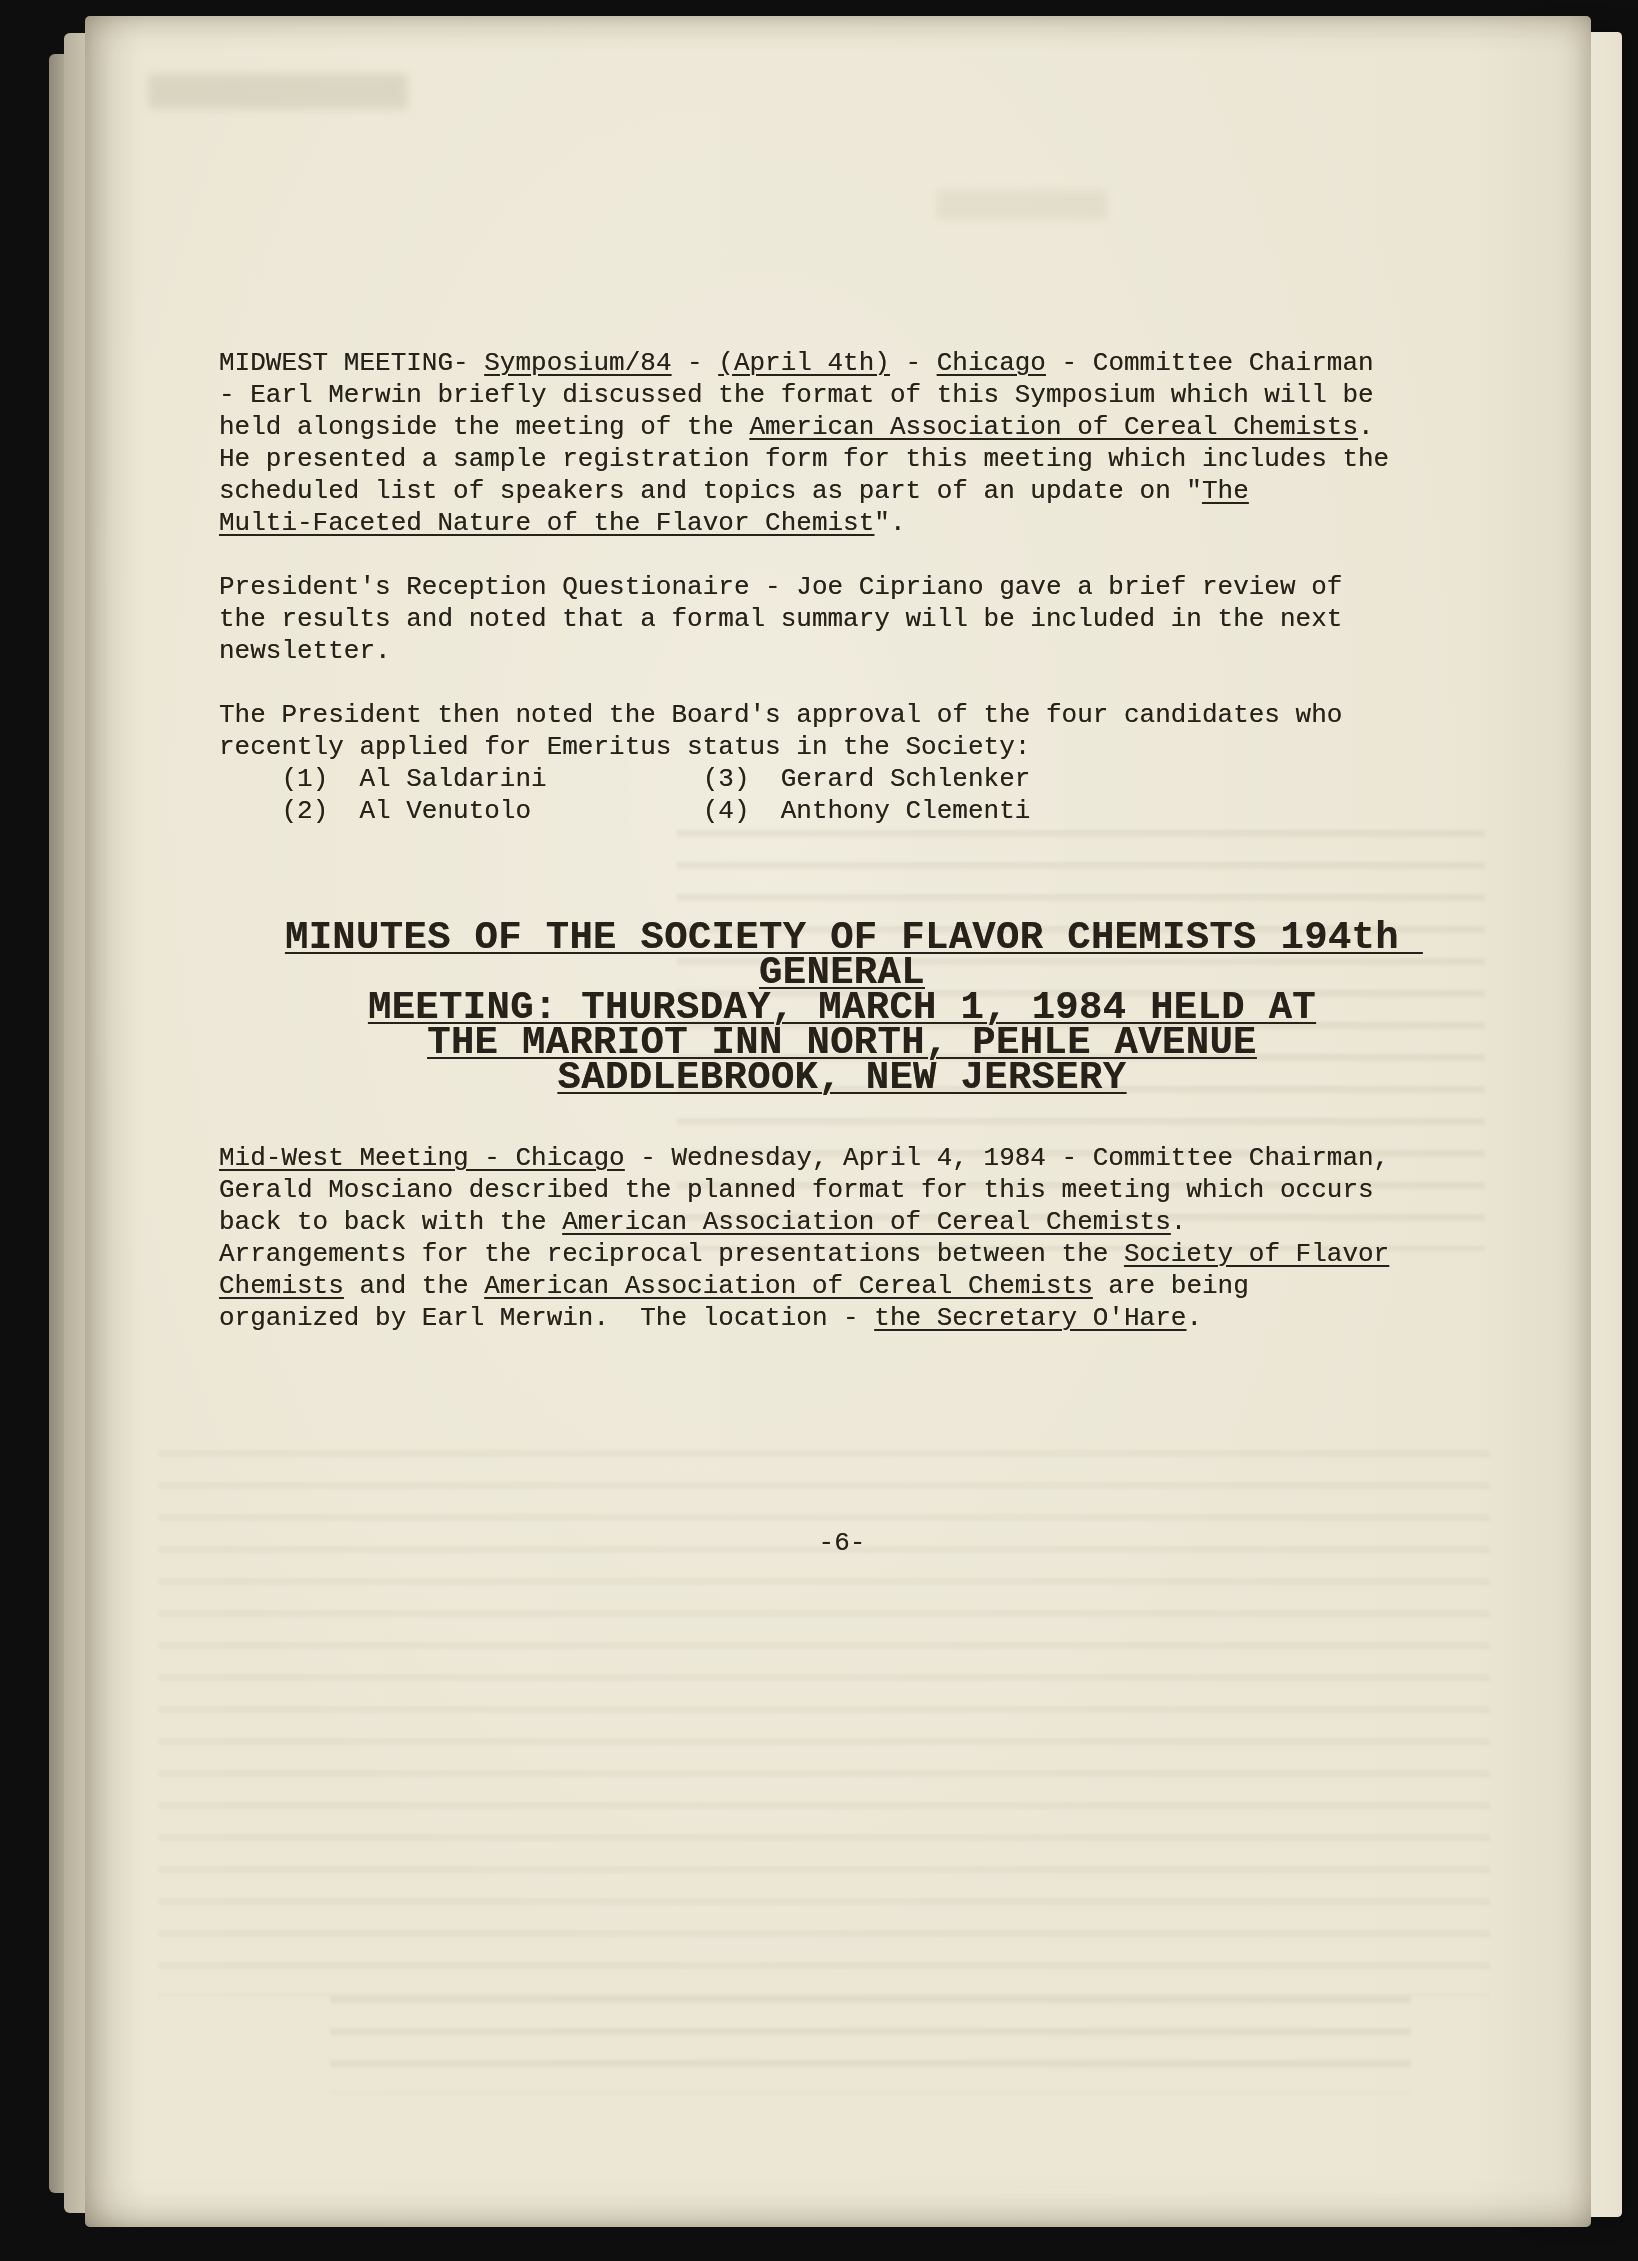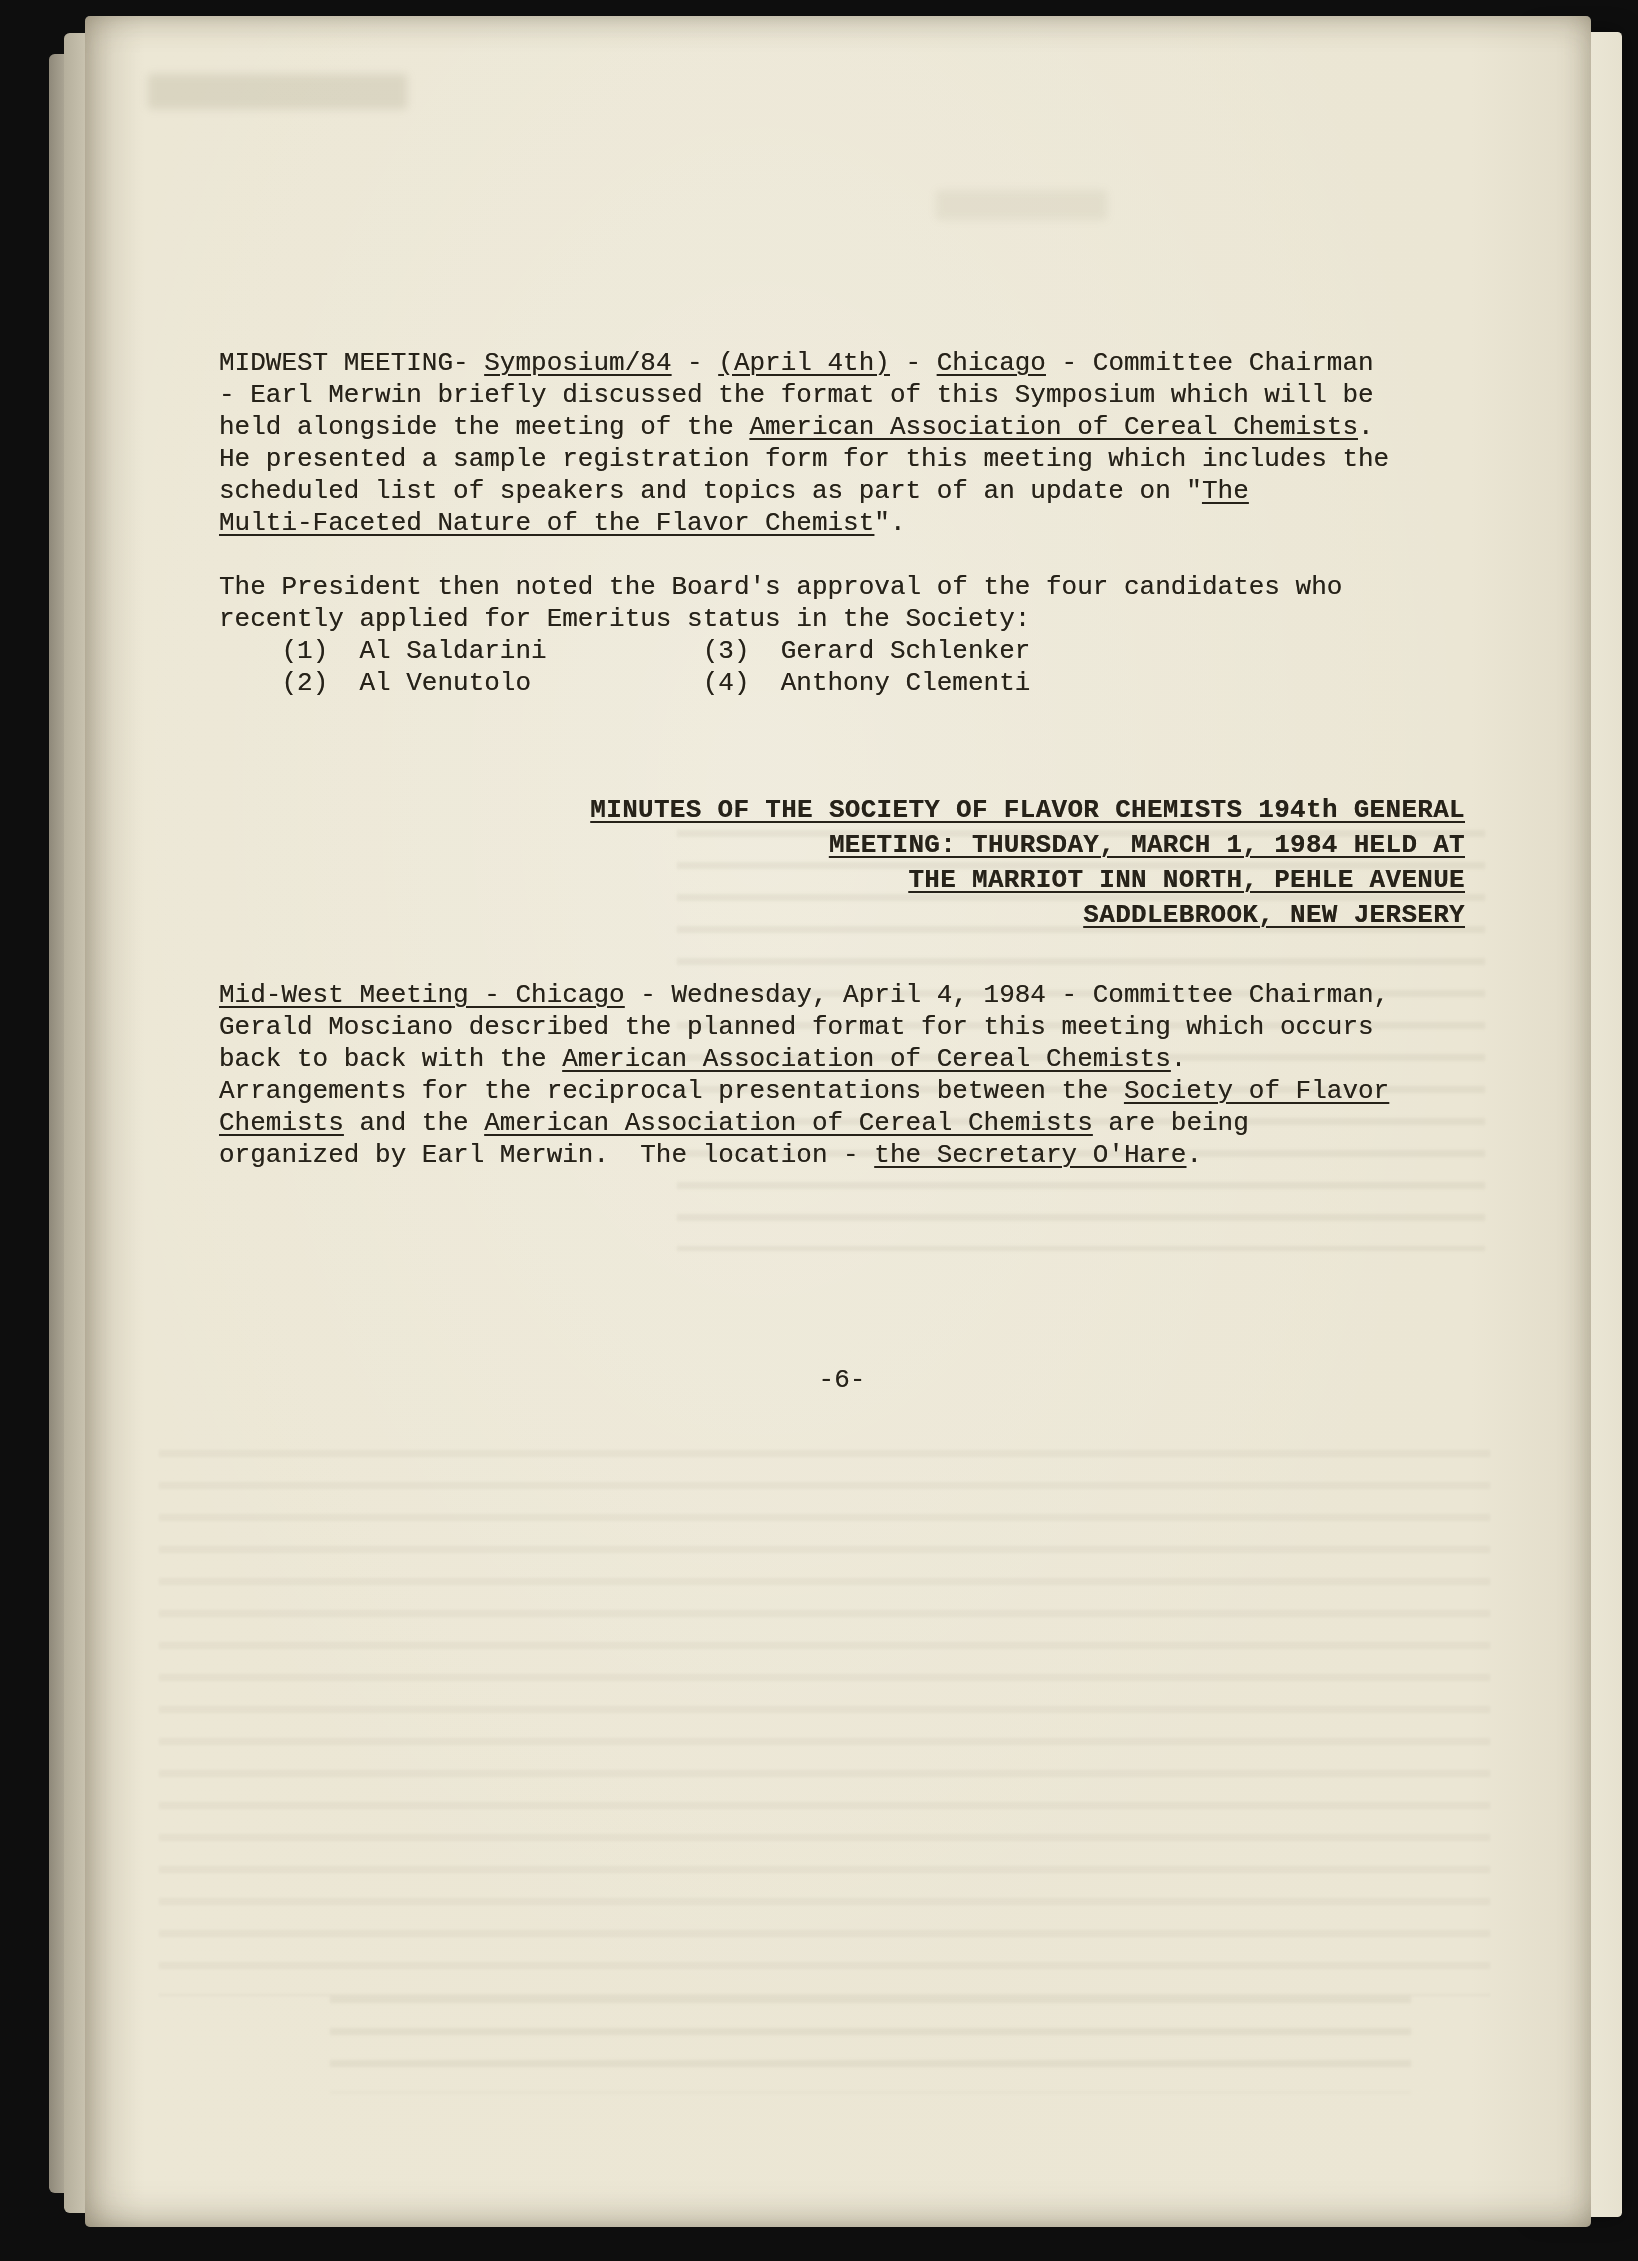--- a/index.html
+++ b/index.html
@@ -71,23 +71,23 @@
     text-shadow:0 0 0.6px rgba(38,34,25,.6);
   }
   .block { margin-bottom:32px; }
   .u {
     text-decoration:underline;
     text-decoration-thickness:2px;
     text-underline-offset:4px;
   }
   .block-signature { padding-left:652px; }
   .block-heading {
-    text-align:right;
+    text-align:center;
     font-weight:700;
-    font-size:26px; line-height:35px;
+    font-size:39px; line-height:35px;
     margin-top:94px; margin-bottom:46px;
     letter-spacing:0.3px;
   }
   .page-number { margin-top:97px; text-align:center; }
 </style>
 </head>
 <body>
 
 <div class="under-left-1"></div>
 <div class="under-left-2"></div>
@@ -100,21 +100,23 @@
   <div class="bleed bleed-lines bl1"></div>
   <div class="bleed bleed-lines bl2"></div>
   <div class="bleed bleed-lines bl3"></div>
 
   <div class="text-col">
     <div><div class="block block-para"><span>MIDWEST MEETING- </span><span class="u">Symposium/84</span><span> - </span><span class="u">(April 4th)</span><span> - </span><span class="u">Chicago</span><span> - Committee Chairman
 - Earl Merwin briefly discussed the format of this Symposium which will be
 held alongside the meeting of the </span><span class="u">American Association of Cereal Chemists</span><span>.
 He presented a sample registration form for this meeting which includes the
 scheduled list of speakers and topics as part of an update on "</span><span class="u">The
-Multi-Faceted Nature of the Flavor Chemist</span><span>".</span></div><div class="block block-para"><span>The President then noted the Board's approval of the four candidates who
+Multi-Faceted Nature of the Flavor Chemist</span><span>".</span></div><div class="block block-para"><span>President's Reception Questionaire - Joe Cipriano gave a brief review of
+the results and noted that a formal summary will be included in the next
+newsletter.</span></div><div class="block block-para"><span>The President then noted the Board's approval of the four candidates who
 recently applied for Emeritus status in the Society:
     (1)  Al Saldarini          (3)  Gerard Schlenker
     (2)  Al Venutolo           (4)  Anthony Clementi</span></div><div class="block block-heading"><span class="u">MINUTES OF THE SOCIETY OF FLAVOR CHEMISTS 194th GENERAL</span><span>
 </span><span class="u">MEETING: THURSDAY, MARCH 1, 1984 HELD AT</span><span>
 </span><span class="u">THE MARRIOT INN NORTH, PEHLE AVENUE</span><span>
 </span><span class="u">SADDLEBROOK, NEW JERSERY</span></div><div class="block block-para"><span class="u">Mid-West Meeting - Chicago</span><span> - Wednesday, April 4, 1984 - Committee Chairman,
 Gerald Mosciano described the planned format for this meeting which occurs
 back to back with the </span><span class="u">American Association of Cereal Chemists</span><span>.
 Arrangements for the reciprocal presentations between the </span><span class="u">Society of Flavor
 Chemists</span><span> and the </span><span class="u">American Association of Cereal Chemists</span><span> are being

